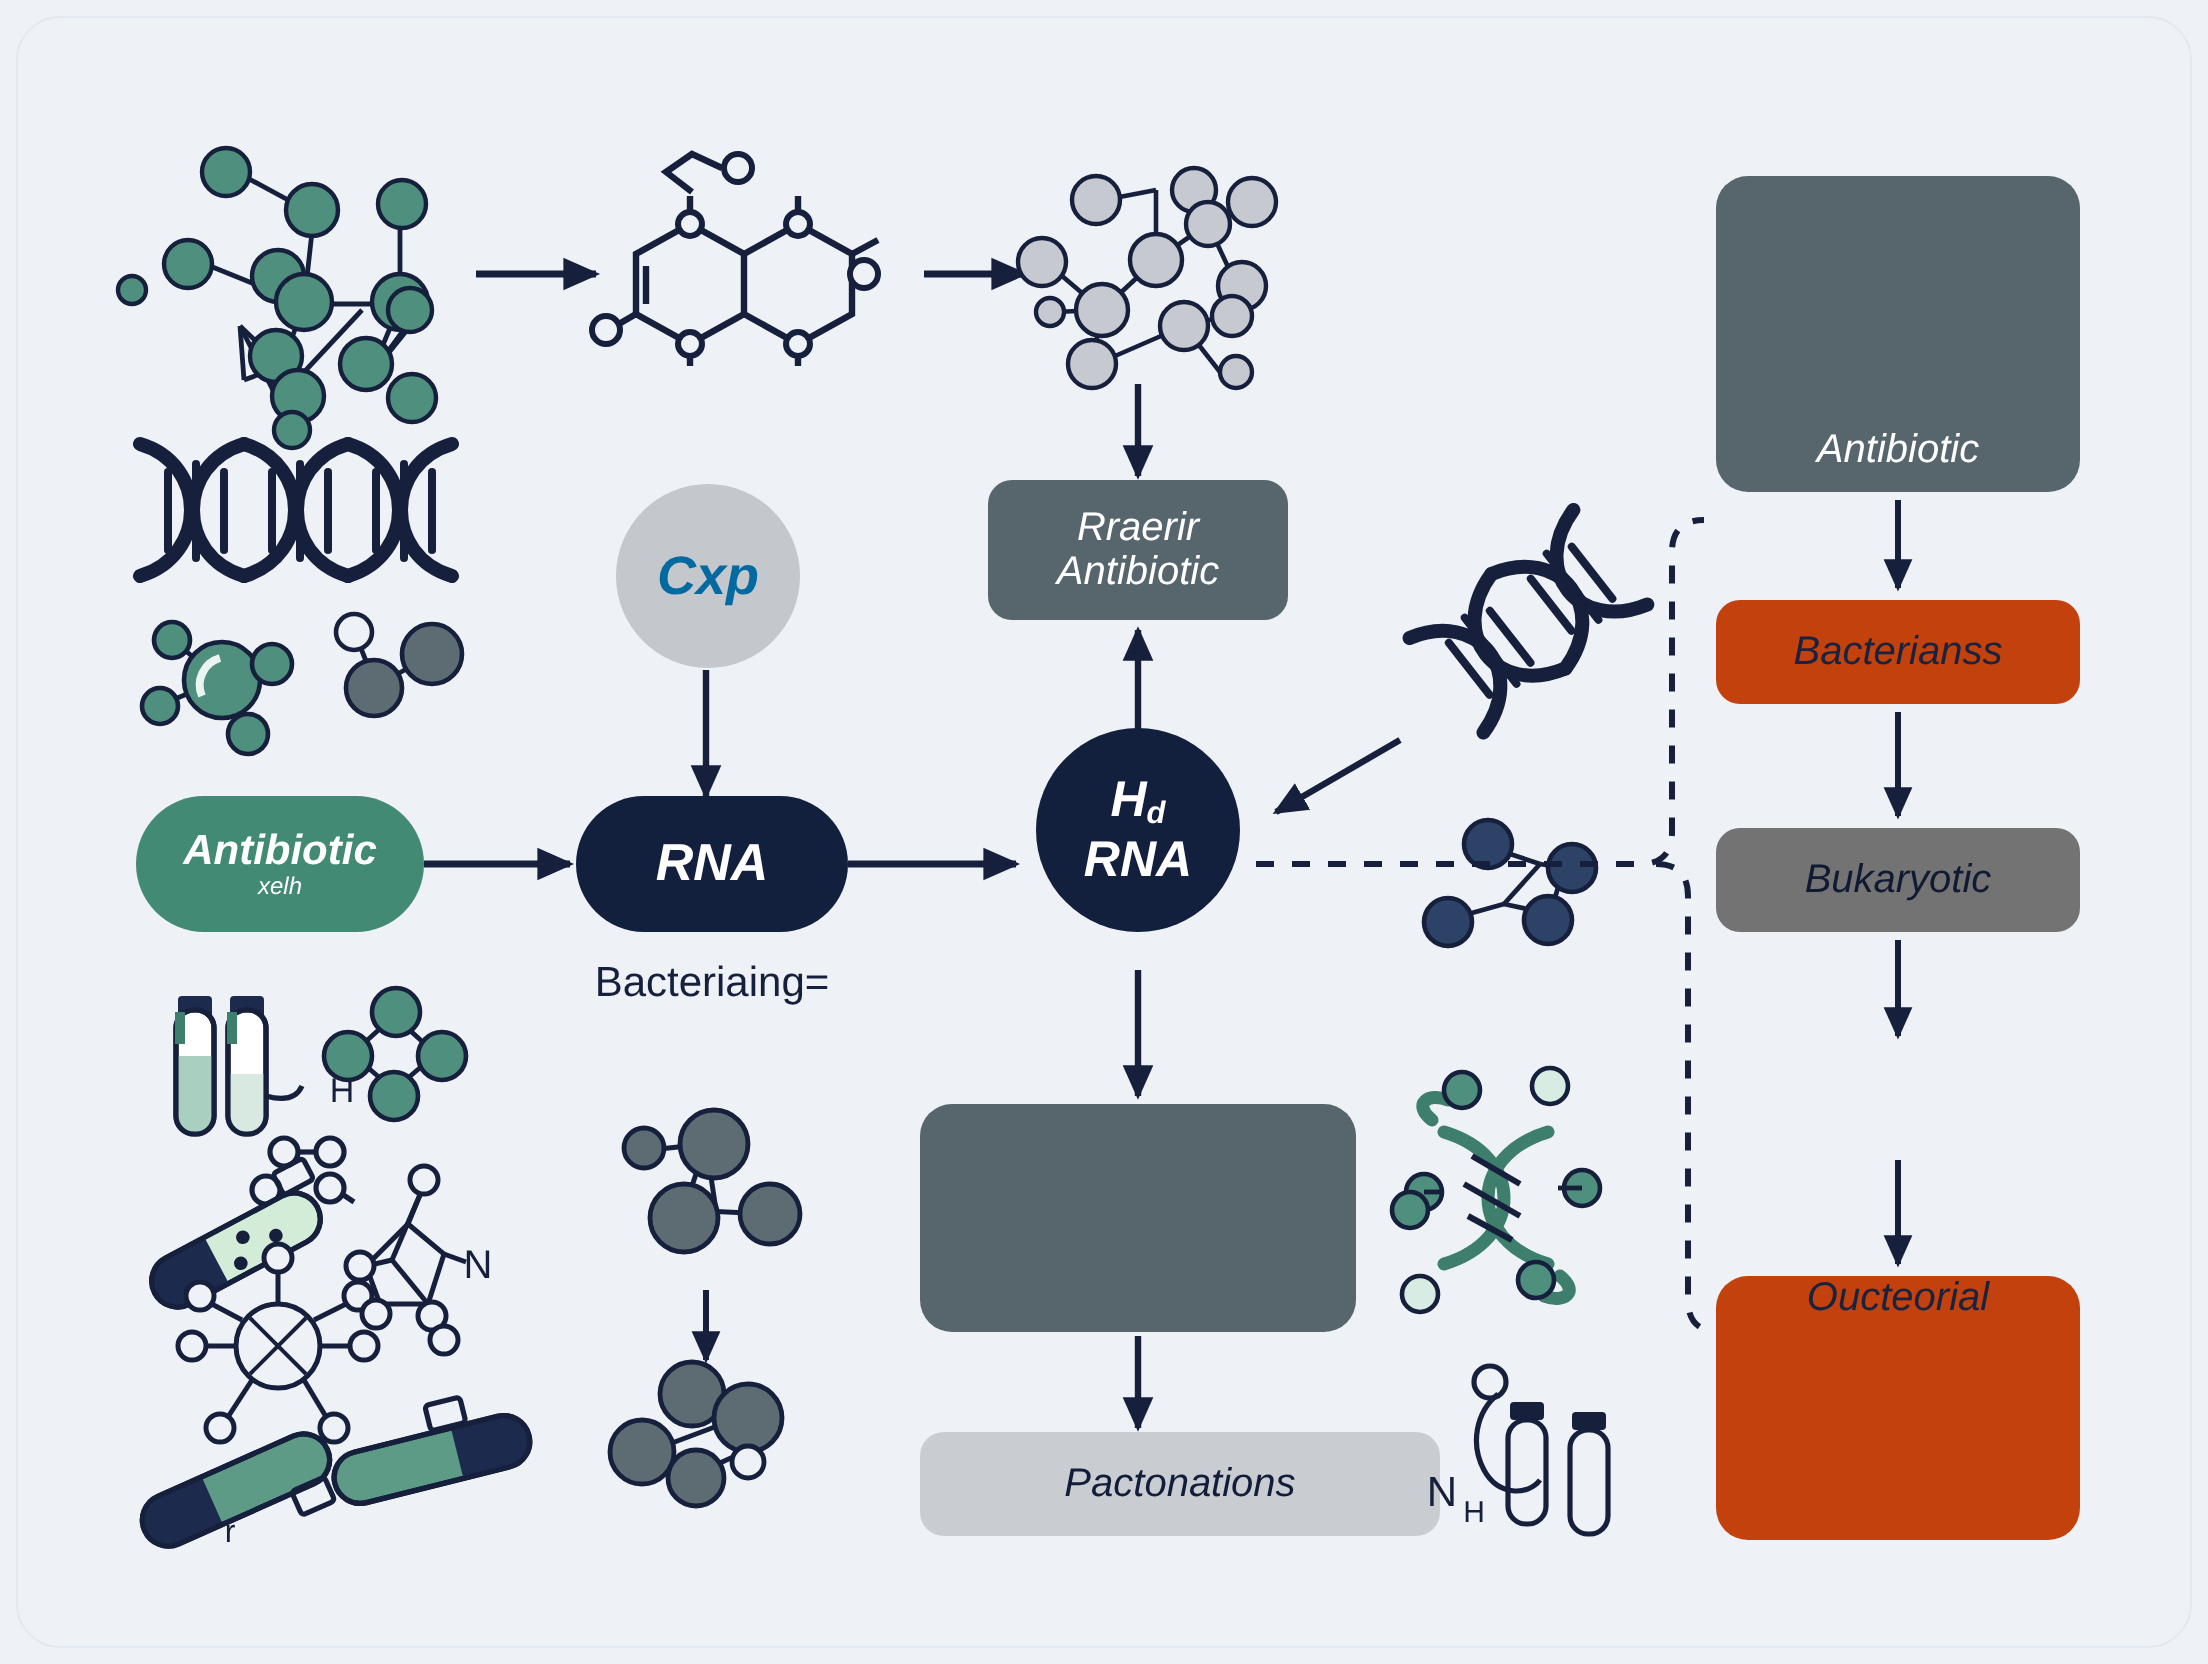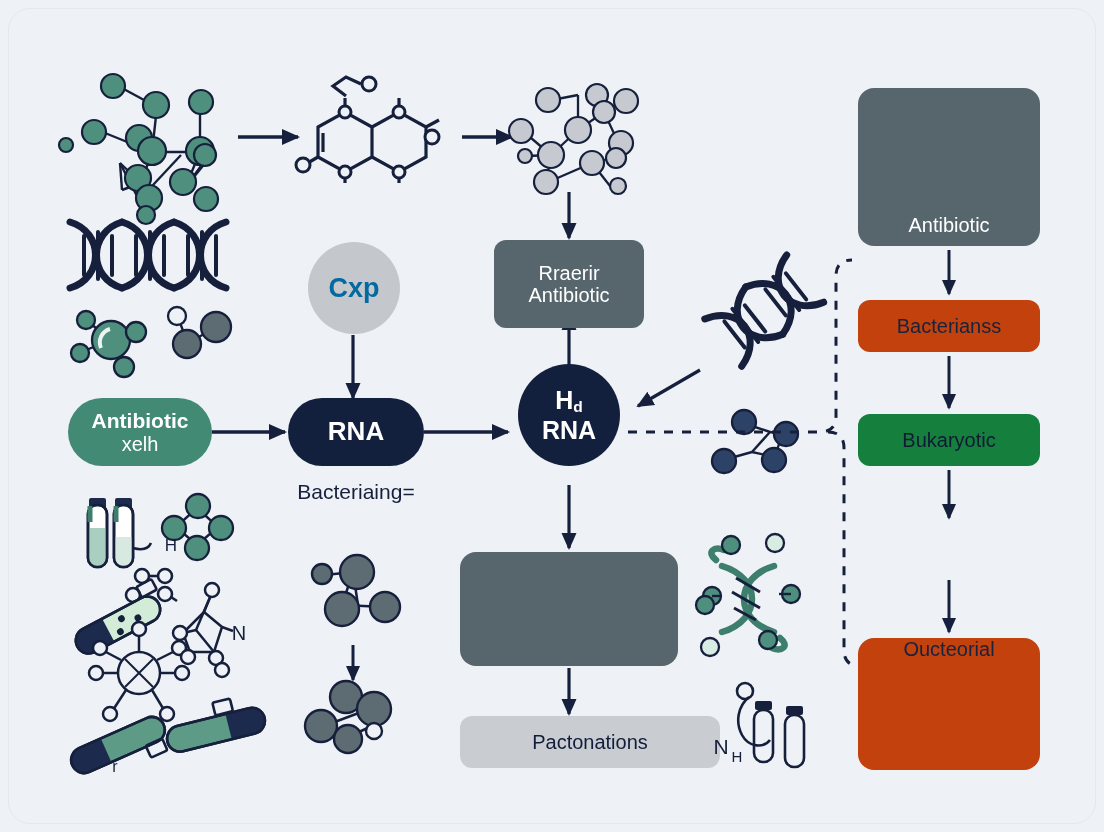--- a/index.html
+++ b/index.html
@@ -38,25 +38,26 @@
     height: 832px;
   }
   .node {
     position: absolute;
     display: flex;
     align-items: center;
     justify-content: center;
     text-align: center;
     box-sizing: border-box;
     line-height: 1.12;
+    font-style: italic;
   }
   
   .n-dark      { background: #121f3d; color: #ffffff; }
   .n-slate     { background: #56666c; color: #ffffff; }
-  .n-slate-mid { background: #15803d; color: #101a33; text-align: right; }
+  .n-slate-mid { background: #737373; color: #101a33; text-align: right; }
   .n-green     { background: #428a73; color: #ffffff; }
   .n-mint      { background: #c2410c; color: #17233f; }
   .n-gray      { background: #c4c8cc; color: #0369a1; }
   .n-gray-lt   { background: #c9cdd1; color: #111d3a; }
 
   .pill   { border-radius: 36px; }
   .circle { border-radius: 50%; }
   .rrect  { border-radius: 12px; }
   .rrect-lg { border-radius: 16px; }
 
@@ -538,33 +539,33 @@
         <circle cx="992" cy="710" r="5.5"></circle>
         <circle cx="975" cy="719" r="5"></circle>
         <circle cx="1003" cy="722" r="4"></circle>
         <circle cx="958" cy="710" r="4"></circle>
       </g>
     </g>
   </svg>
 
   <div class="node pill n-green" style="left:68px; top:398px; width:144px; height:68px; flex-direction:column; font-size:21px;">
     <span class="t-bold">Antibiotic</span>
-    <span style="font-size:20px;">xelh</span>
+    <span style="font-size:12px;">xelh</span>
   </div>
 
   <div class="node circle n-gray" style="left:308px; top:242px; width:92px; height:92px; font-size:27px;">
     <span class="t-bold">Cxp</span>
   </div>
 
   <div class="node pill n-dark" style="left:288px; top:398px; width:136px; height:68px; font-size:26px;">
     <span class="t-bold">RNA</span>
   </div>
   <div class="cap-label" style="left:268px; top:480px; width:176px;">Bacteriaing=</div>
 
-  <div class="node rrect n-slate" style="left:494px; top:240px; width:150px; height:88px; flex-direction:column; font-size:20px;">
+  <div class="node rrect n-slate" style="left:494px; top:240px; width:150px; height:70px; flex-direction:column; font-size:20px;">
     <span>Rraerir</span>
     <span>Antibiotic</span>
   </div>
 
   <div class="node circle n-dark" style="left:518px; top:364px; width:102px; height:102px; flex-direction:column; font-size:25px;">
     <span class="t-bold"><span>H</span><sub>d</sub></span>
     <span class="t-bold">RNA</span>
   </div>
 
   <div class="node rrect-lg n-slate" style="left:460px; top:552px; width:218px; height:114px;"></div>

